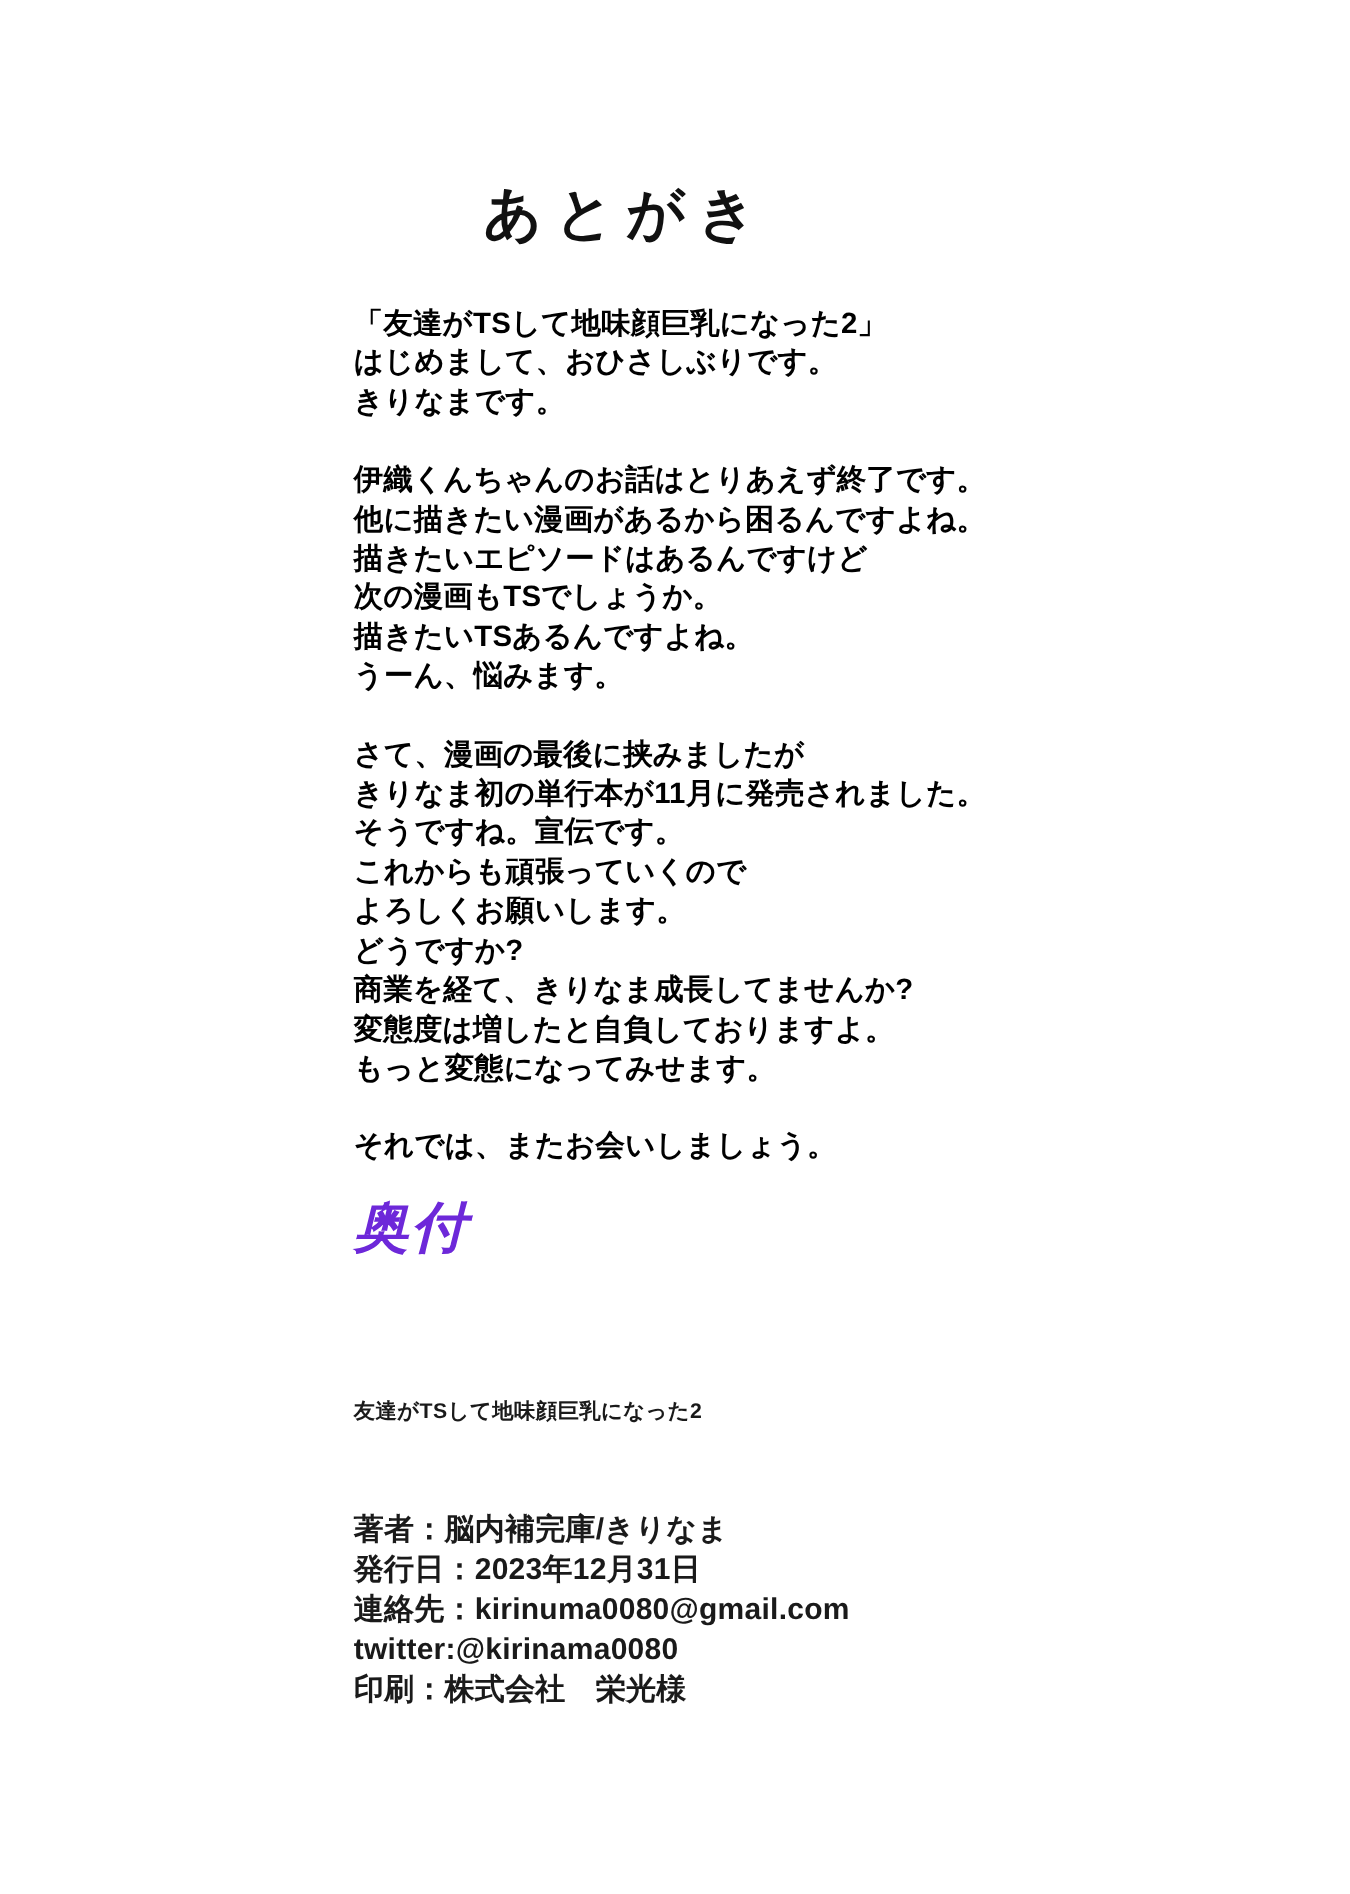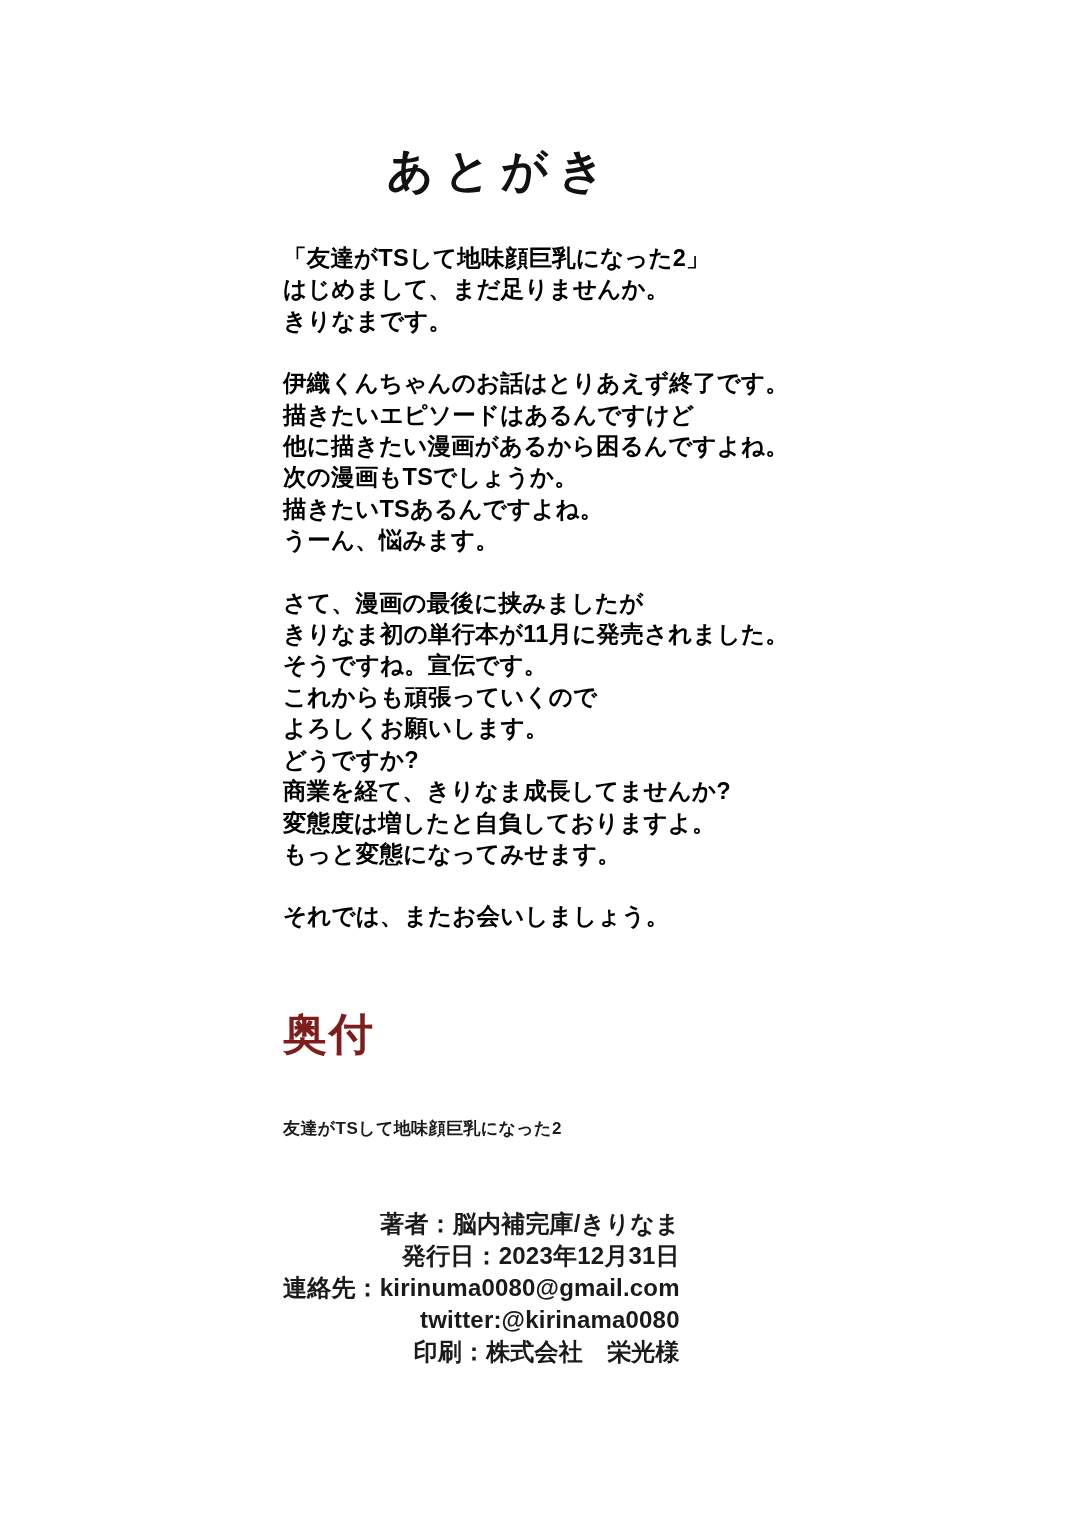--- a/index.html
+++ b/index.html
@@ -53,26 +53,27 @@
     margin-bottom: 0;
   }
   .afterword-body .line {
     white-space: pre;
     display: block;
   }
 
   
   .colophon-title {
     position: absolute;
-    top: 1005px;
+    top: 953px;
     left: 283px;
     font-size: 44px;
     font-weight: 700;
     letter-spacing: 2px;
-    color: #7f1d1d;
+    color: #6d28d9;
+    font-style: italic;
   }
   .colophon-work {
     position: absolute;
     top: 1117px;
     left: 283px;
     font-size: 17px;
     font-weight: 700;
     color: #1a1a1a;
     letter-spacing: 0.4px;
     white-space: pre;
@@ -83,42 +84,41 @@
     left: 283px;
     font-size: 24px;
     font-weight: 700;
     line-height: 32px;
     color: #1a1a1a;
     letter-spacing: 0.2px;
   }
   .colophon-details .line {
     white-space: pre;
     display: block;
-    text-align: right;
   }
 </style>
 </head>
 <body>
 
 <div class="page">
 
   <div class="afterword-title">あとがき</div>
 
   <div class="afterword-body">
 
     <div class="para">
       <span class="line">「友達がTSして地味顔巨乳になった2」</span>
-      <span class="line">はじめまして、まだ足りませんか。</span>
+      <span class="line">はじめまして、おひさしぶりです。</span>
       <span class="line">きりなまです。</span>
     </div>
 
     <div class="para">
       <span class="line">伊織くんちゃんのお話はとりあえず終了です。</span>
+      <span class="line">他に描きたい漫画があるから困るんですよね。</span>
       <span class="line">描きたいエピソードはあるんですけど</span>
-      <span class="line">他に描きたい漫画があるから困るんですよね。</span>
       <span class="line">次の漫画もTSでしょうか。</span>
       <span class="line">描きたいTSあるんですよね。</span>
       <span class="line">うーん、悩みます。</span>
     </div>
 
     <div class="para">
       <span class="line">さて、漫画の最後に挟みましたが</span>
       <span class="line">きりなま初の単行本が11月に発売されました。</span>
       <span class="line">そうですね。宣伝です。</span>
       <span class="line">これからも頑張っていくので</span>

